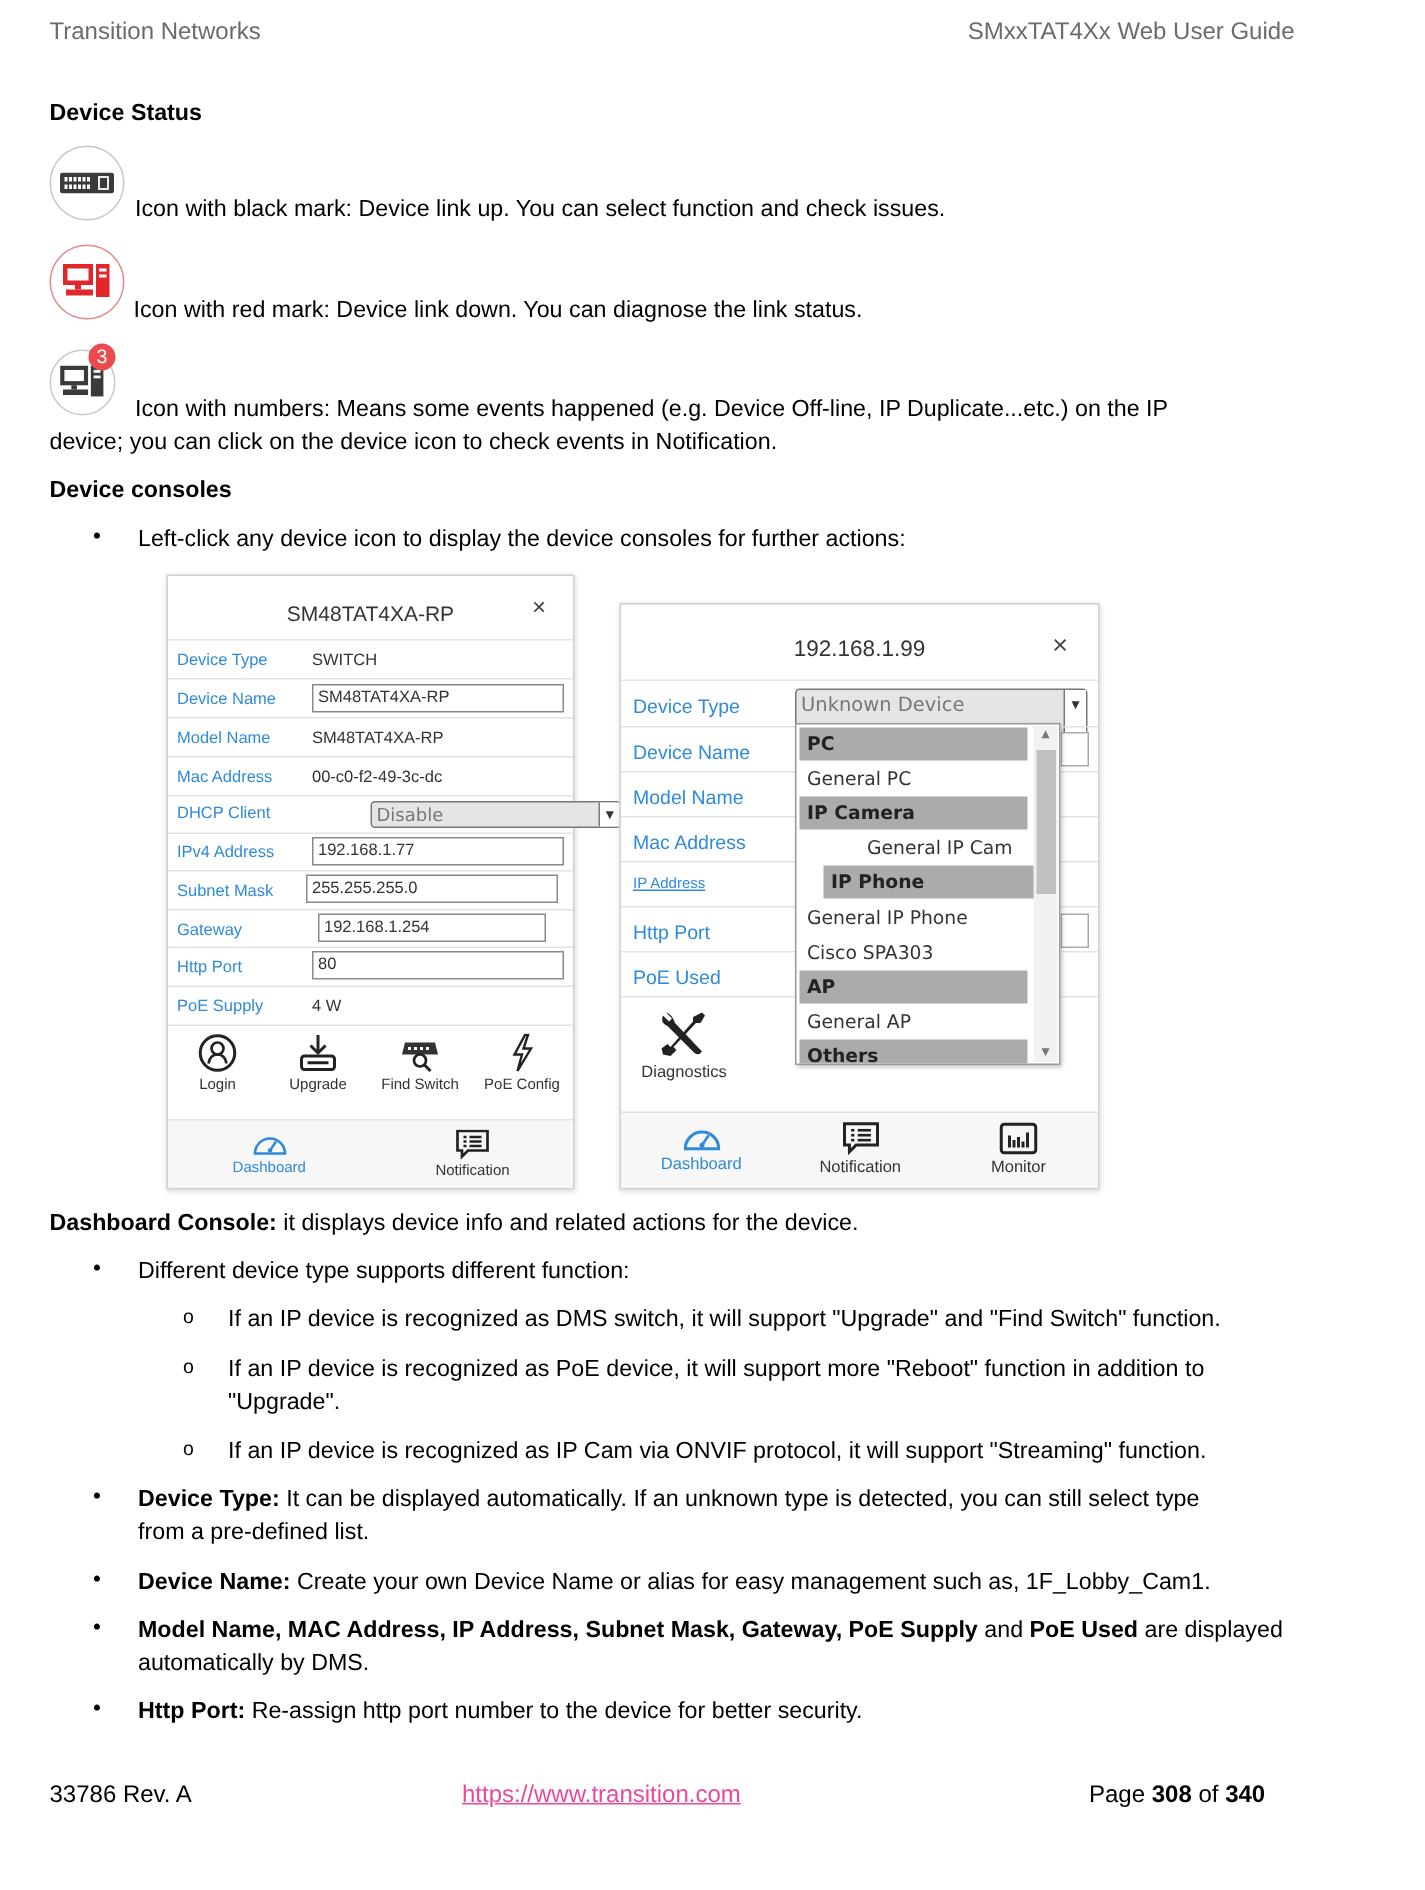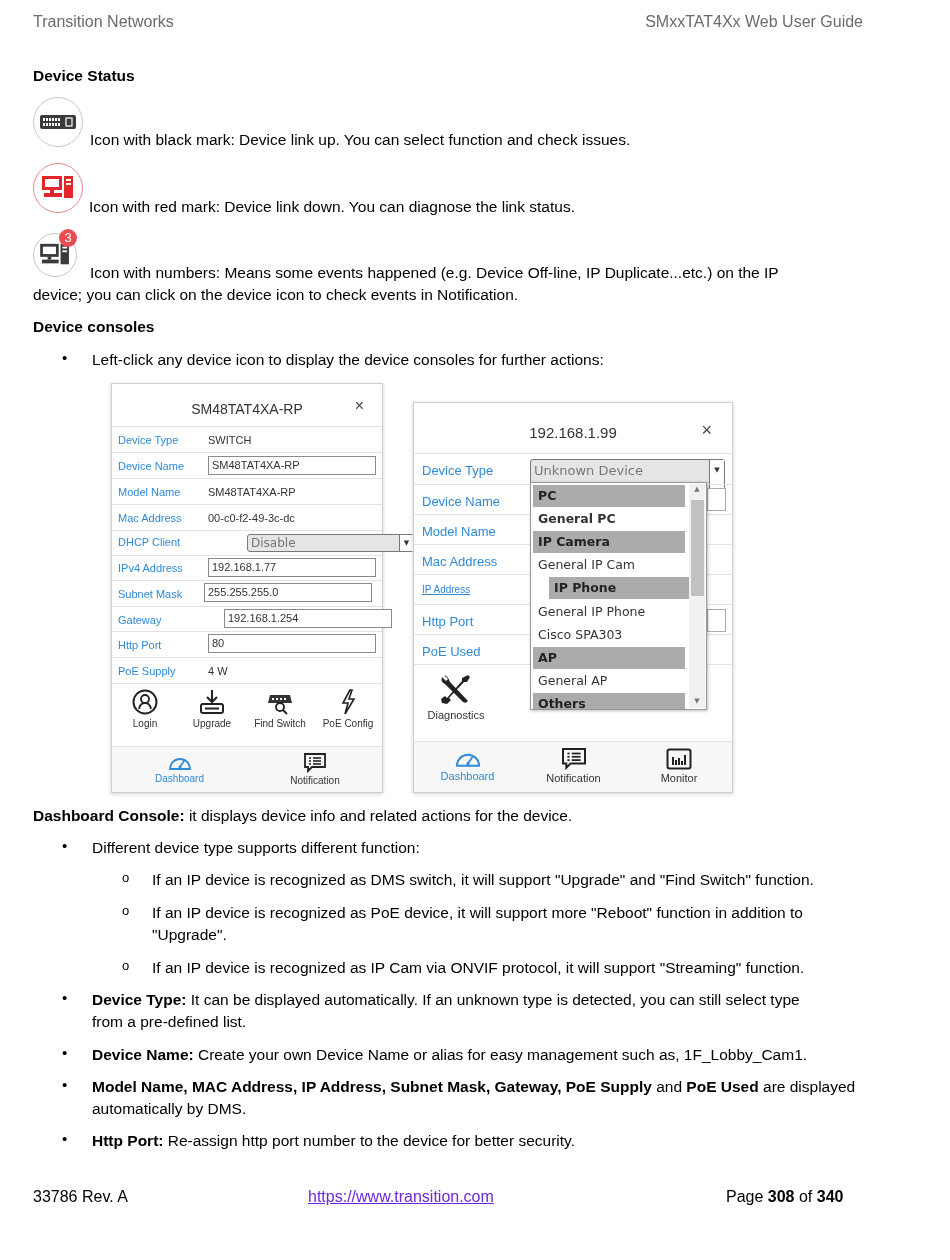--- a/index.html
+++ b/index.html
@@ -32,21 +32,21 @@
   .tab svg { display: block; margin: 0 auto 2px auto; }
 
   .dropdown { position: absolute; background: #fff; border: 1px solid #999; box-shadow: 1px 1px 3px rgba(0,0,0,0.25); overflow: hidden; font-family: "DejaVu Sans", sans-serif; font-size: 12.5px; }
   .dd-item { position: absolute; left: 2px; width: 152px; height: 22px; line-height: 22px; padding-left: 5px; color: #333; }
   .dd-item.group { background: #ababab; font-weight: bold; color: #222; }
   .dd-scroll { position: absolute; right: 1px; top: 1px; bottom: 1px; width: 16px; background: #f1f1f1; }
   .dd-thumb { position: absolute; left: 2px; width: 13px; background: #c1c1c1; }
   .dd-up, .dd-down { position: absolute; left: 0; width: 16px; text-align: center; font-size: 7px; color: #777; }
 
   .foot { font-size: 16px; top: 1188px; }
-  .foot a { color: #6d28d9; text-decoration: underline; }
+  .foot a { color: #ec4899; text-decoration: underline; }
 </style>
 </head>
 <body>
 
 <div class="abs hdr" style="left:33px;">Transition Networks</div>
 <div class="abs hdr" style="right:87px;">SMxxTAT4Xx Web User Guide</div>
 
 <div class="abs doc b" style="left:33px;top:65px;">Device Status</div>
 
 <div class="circle-icon" style="left:33px;top:97px;">
@@ -130,21 +130,21 @@
   <div class="row" style="top:171px;height:25px;">
     <span class="lbl" style="top:6px;">IPv4 Address</span>
     <span class="inp" style="left:96px;top:2px;width:168px;height:19px;line-height:17px;">192.168.1.77</span>
   </div>
   <div class="row" style="top:196px;height:26px;">
     <span class="lbl" style="top:7px;">Subnet Mask</span>
     <span class="inp" style="left:92px;top:2px;width:168px;height:19px;line-height:17px;">255.255.255.0</span>
   </div>
   <div class="row" style="top:222px;height:25px;">
     <span class="lbl" style="top:7px;">Gateway</span>
-    <span class="inp" style="left:112px;top:2px;width:168px;height:19px;line-height:17px;">192.168.1.254</span>
+    <span class="inp" style="left:100px;top:2px;width:152px;height:19px;line-height:17px;">192.168.1.254</span>
   </div>
   <div class="row" style="top:247px;height:26px;">
     <span class="lbl" style="top:7px;">Http Port</span>
     <span class="inp" style="left:96px;top:2px;width:168px;height:19px;line-height:17px;">80</span>
   </div>
   <div class="row" style="top:273px;height:26px;">
     <span class="lbl" style="top:7px;">PoE Supply</span>
     <span class="val" style="left:96px;top:7px;">4 W</span>
   </div>
   <div class="row" style="top:299px;height:60px;">
@@ -283,23 +283,23 @@
             <rect x="18" y="7" width="2" height="10"></rect>
           </g>
         </svg>
       <span>Monitor</span>
     </div>
   </div>
 </div>
 
 <div class="dropdown" style="left:530px;top:482px;width:177px;height:228px;">
   <div class="dd-item group" style="top:2px;">PC</div>
-  <div class="dd-item" style="top:25px;font-weight:bold;">General PC</div>
+  <div class="dd-item" style="top:25px;">General PC</div>
   <div class="dd-item group" style="top:48px;">IP Camera</div>
-  <div class="dd-item" style="top:71px;">General IP Cam</div>
+  <div class="dd-item" style="top:71px;margin-left:40px;">General IP Cam</div>
   <div class="dd-item group" style="top:94px;margin-left:16px;">IP Phone</div>
   <div class="dd-item" style="top:118px;">General IP Phone</div>
   <div class="dd-item" style="top:141px;">Cisco SPA303</div>
   <div class="dd-item group" style="top:164px;">AP</div>
   <div class="dd-item" style="top:187px;">General AP</div>
   <div class="dd-item group" style="top:210px;">Others</div>
   <div class="dd-scroll">
     <div class="dd-up" style="top:1px;">▲</div>
     <div class="dd-thumb" style="top:16px;height:96px;"></div>
     <div class="dd-down" style="bottom:3px;">▼</div>

